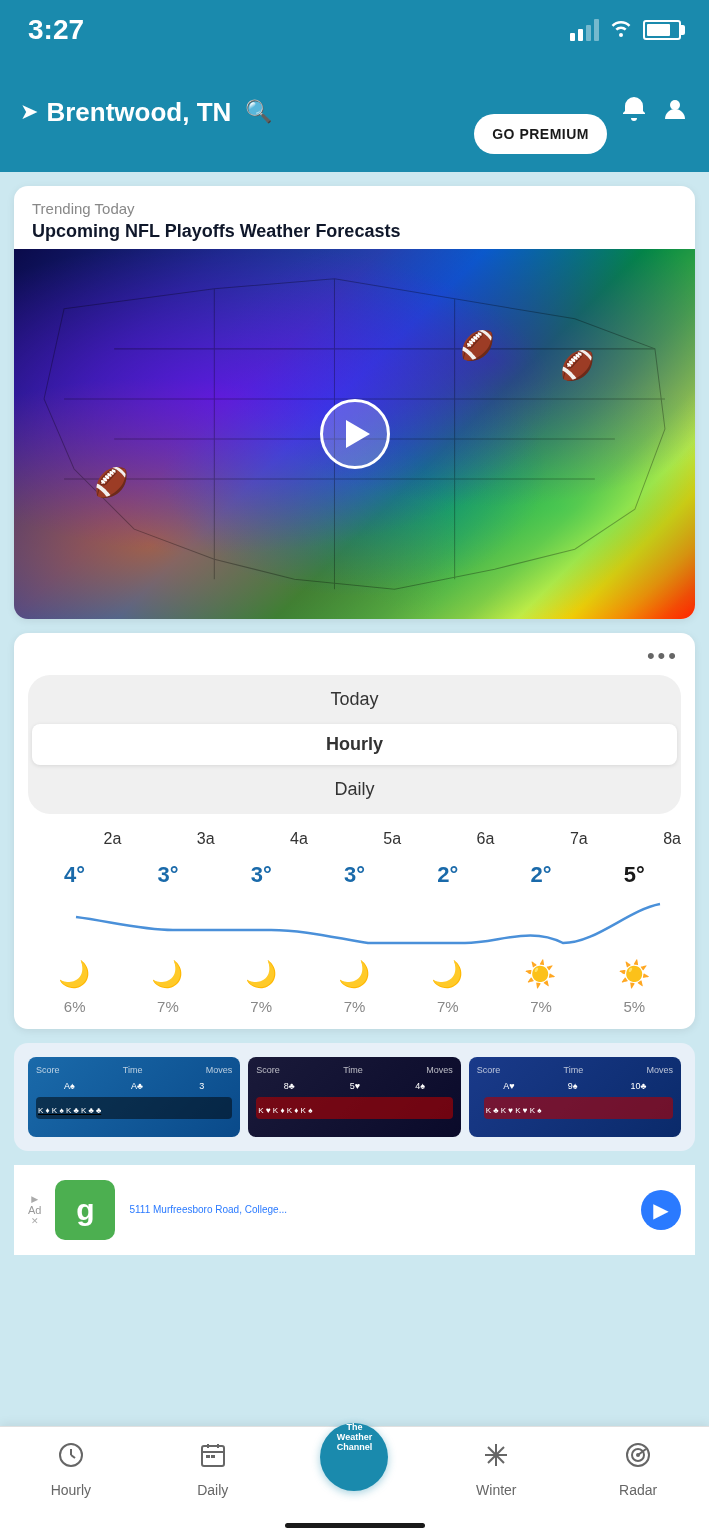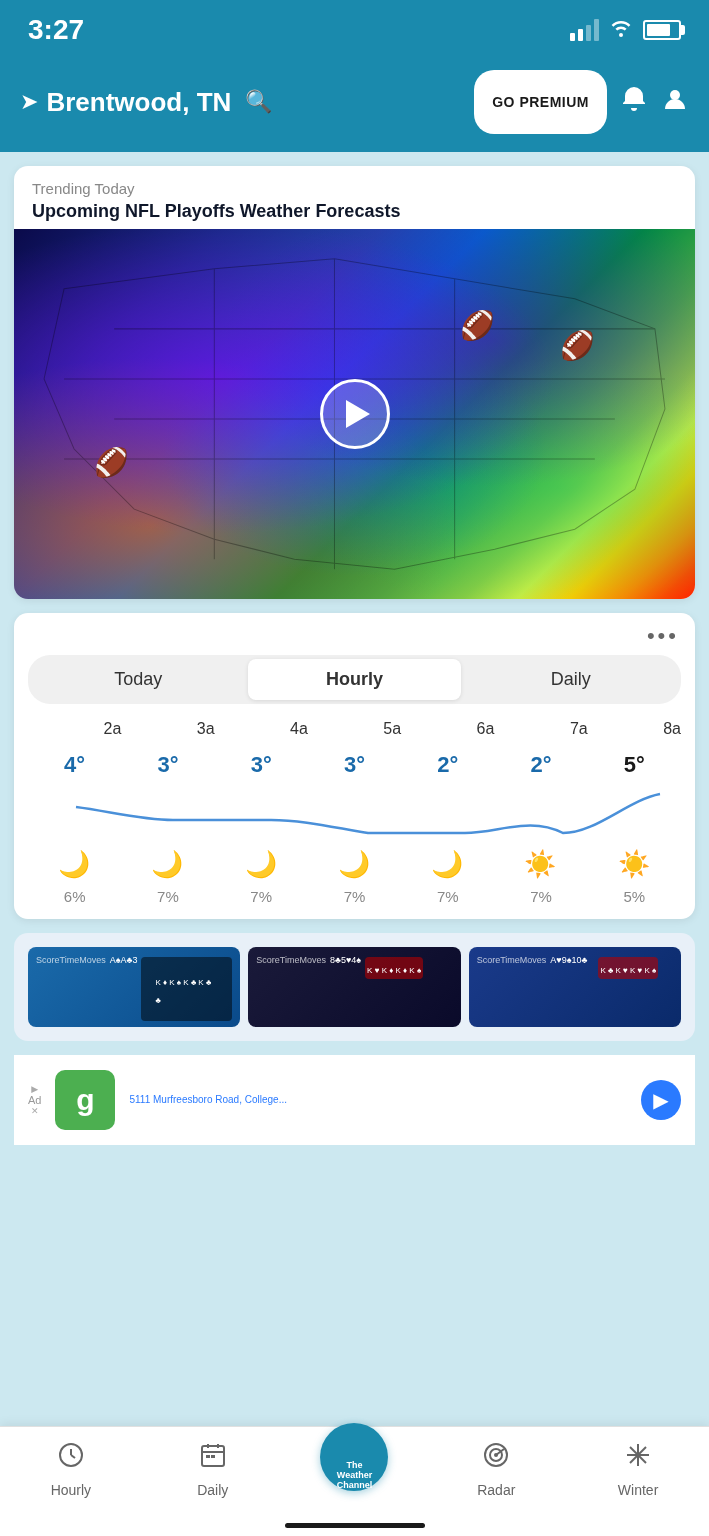--- a/index.html
+++ b/index.html
@@ -105,25 +105,26 @@
     .header-actions {
       display: flex;
       align-items: center;
       gap: 14px;
     }
     .go-premium-btn {
       background: white;
       color: #1a1a1a;
       border: none;
       border-radius: 20px;
-      padding: 24px 18px;
+      padding: 12px 18px;
       font-size: 14px;
       font-weight: 700;
       letter-spacing: 0.5px;
       cursor: pointer;
+      margin-top: 44px;
     }
     .bell-icon, .user-icon {
       color: white;
       font-size: 26px;
     }
 
     
     .main-content {
       padding: 14px 14px 0;
       background: #cce8f0;
@@ -226,20 +227,21 @@
       letter-spacing: 3px;
       cursor: pointer;
     }
     .tab-bar {
       display: flex;
       margin: 0 14px 16px;
       background: #f0f0f0;
       border-radius: 22px;
       padding: 4px;
       gap: 4px;
+      flex-direction: column;
     }
     .tab-item {
       flex: 1;
       text-align: center;
       padding: 10px 0;
       border-radius: 8px;
       font-size: 18px;
       font-weight: 500;
       cursor: pointer;
       color: #333;
@@ -265,21 +267,21 @@
       height: 80px;
       border-radius: 8px;
       overflow: hidden;
     }
     .game-thumb-1 { background: linear-gradient(135deg, #1a6aaa, #0a4a8a); }
     .game-thumb-2 { background: linear-gradient(135deg, #1a1a3a, #0a0a2a); }
     .game-thumb-3 { background: linear-gradient(135deg, #1a3a8a, #0a2a6a); }
     .card-inner {
       padding: 8px;
       display: flex;
-      flex-direction: row;
+      flex-direction: column;
       gap: 4px;
     }
 
     
     .ad-banner {
       background: white;
       height: 90px;
       display: flex;
       align-items: center;
       padding: 0 14px;
@@ -371,21 +373,21 @@
       flex: 1;
       margin-top: -18px;
     }
     .nav-center-circle {
       width: 68px;
       height: 68px;
       border-radius: 50%;
       background: #1a8aad;
       display: flex;
       align-items: center;
-      justify-content: flex-end;
+      justify-content: flex-start;
       flex-direction: column;
       box-shadow: 0 2px 8px rgba(26,138,173,0.4);
     }
     .nav-center-circle .twc-text {
       color: white;
       font-size: 9px;
       font-weight: 700;
       line-height: 1.1;
       text-align: center;
     }
@@ -595,21 +597,21 @@
         <div style="display:flex;justify-content:space-between;margin-bottom:2px;">
           <span style="color:rgba(255,255,255,0.7);font-size:9px;">Score</span>
           <span style="color:rgba(255,255,255,0.7);font-size:9px;">Time</span>
           <span style="color:rgba(255,255,255,0.7);font-size:9px;">Moves</span>
         </div>
         <div style="color:white;font-size:9px;display:flex;justify-content:space-around;">
           <span>A♠</span>
             <span>A♣</span>
             <span>3</span>
         </div>
-        <div style="background:rgba(0,0,0,0.5);border-radius:4px;padding:14px;margin-top:2px;">
+        <div style="background:rgba(0,0,0,0.5);border-radius:4px;padding:2px;margin-top:2px;text-decoration:underline;">
           <span style="color:white;font-size:8px;">K ♦ K ♠ K ♣ K ♣ ♣</span>
         </div>
       </div>
     </div>
     <div class="game-thumb game-thumb-2">
       <div class="card-inner">
         <div style="display:flex;justify-content:space-between;margin-bottom:2px;">
           <span style="color:rgba(255,255,255,0.7);font-size:9px;">Score</span>
           <span style="color:rgba(255,255,255,0.7);font-size:9px;">Time</span>
           <span style="color:rgba(255,255,255,0.7);font-size:9px;">Moves</span>
@@ -683,35 +685,35 @@
     <span class="nav-label">Daily</span>
   </div>
   <div class="nav-center">
     <div class="nav-center-circle">
       <span class="twc-text">The<br>Weather<br>Channel</span>
     </div>
   </div>
   <div class="nav-item">
     <span class="nav-icon">
       <svg width="28" height="28" viewBox="0 0 28 28" fill="none" stroke="#666" stroke-width="2">
-        <circle cx="14" cy="14" r="11"></circle>
-        <circle cx="14" cy="14" r="6"></circle>
-        <circle cx="14" cy="14" r="2" fill="#666" stroke="none"></circle>
-        <line x1="14" y1="14" x2="22" y2="8"></line>
-      </svg>
-    </span>
-    <span class="nav-label">Radar</span>
-  </div>
-  <div class="nav-item">
-    <span class="nav-icon">
-      <svg width="28" height="28" viewBox="0 0 28 28" fill="none" stroke="#666" stroke-width="2">
         <line x1="14" y1="3" x2="14" y2="25"></line>
         <line x1="3" y1="14" x2="25" y2="14"></line>
         <line x1="6" y1="6" x2="22" y2="22"></line>
         <line x1="22" y1="6" x2="6" y2="22"></line>
         <circle cx="14" cy="14" r="2" fill="#666" stroke="none"></circle>
       </svg>
     </span>
     <span class="nav-label">Winter</span>
   </div>
+  <div class="nav-item">
+    <span class="nav-icon">
+      <svg width="28" height="28" viewBox="0 0 28 28" fill="none" stroke="#666" stroke-width="2">
+        <circle cx="14" cy="14" r="11"></circle>
+        <circle cx="14" cy="14" r="6"></circle>
+        <circle cx="14" cy="14" r="2" fill="#666" stroke="none"></circle>
+        <line x1="14" y1="14" x2="22" y2="8"></line>
+      </svg>
+    </span>
+    <span class="nav-label">Radar</span>
+  </div>
 </div>
 
 <div class="home-indicator"></div>
 
 </body></html>

